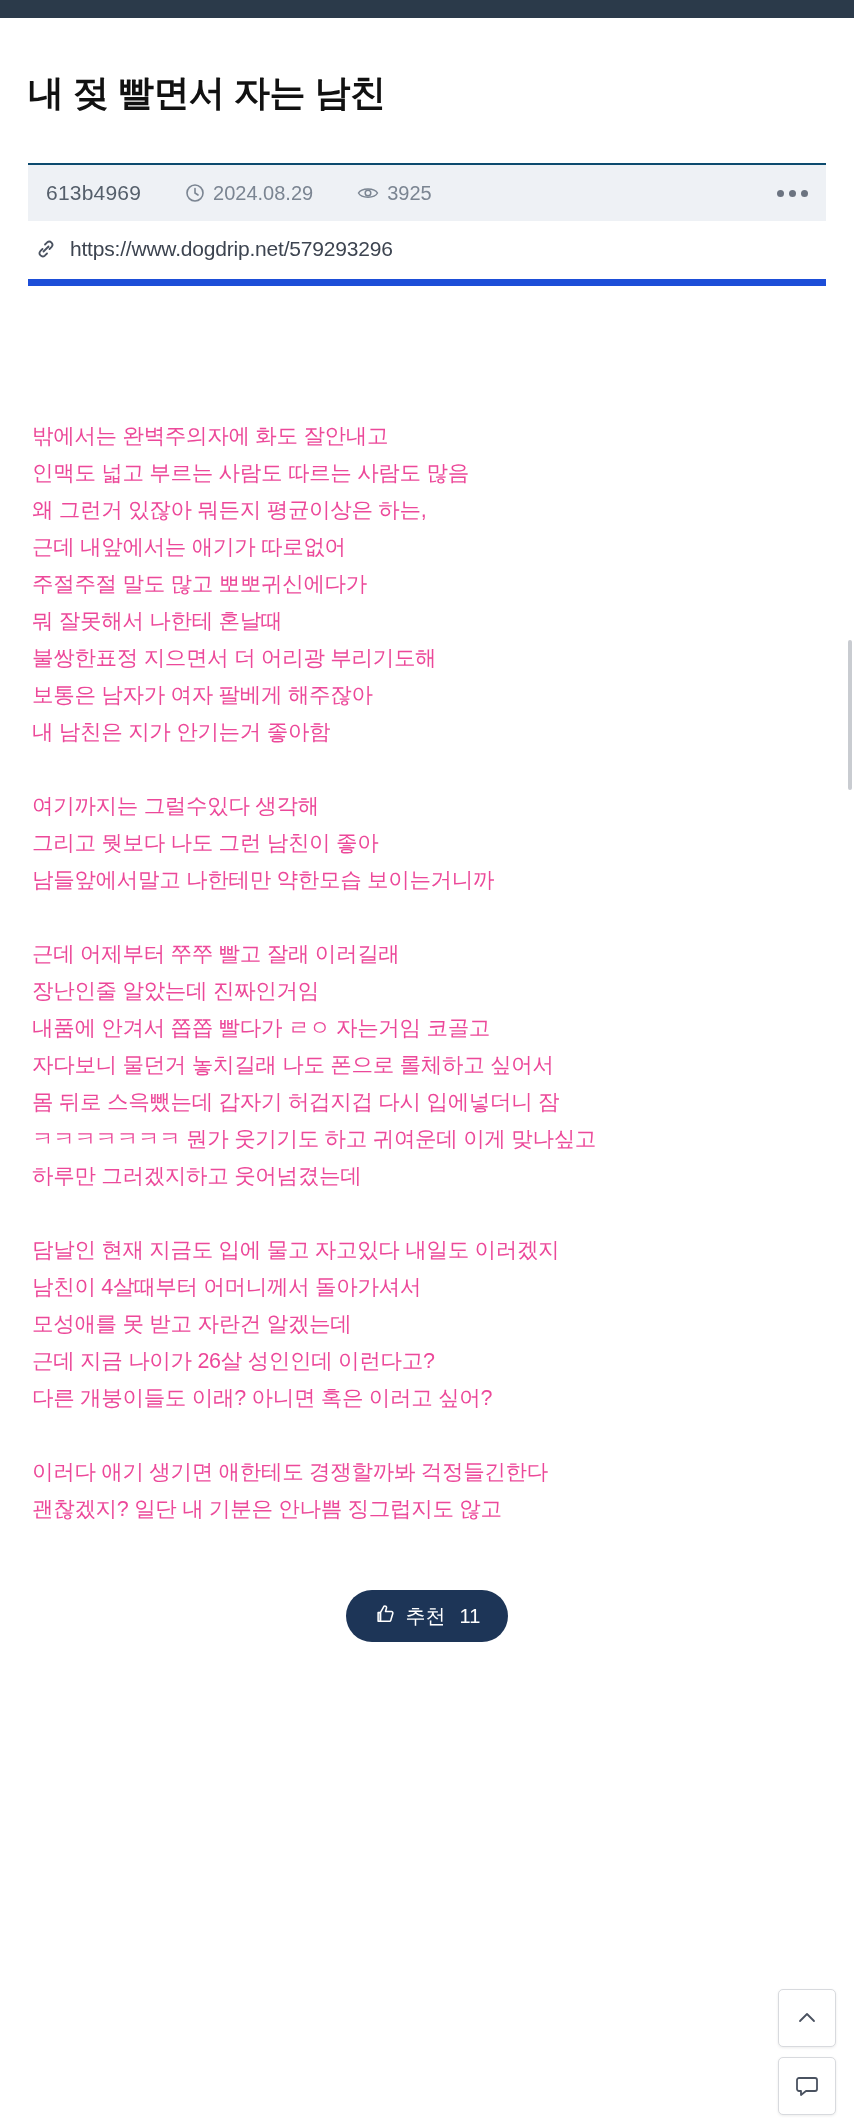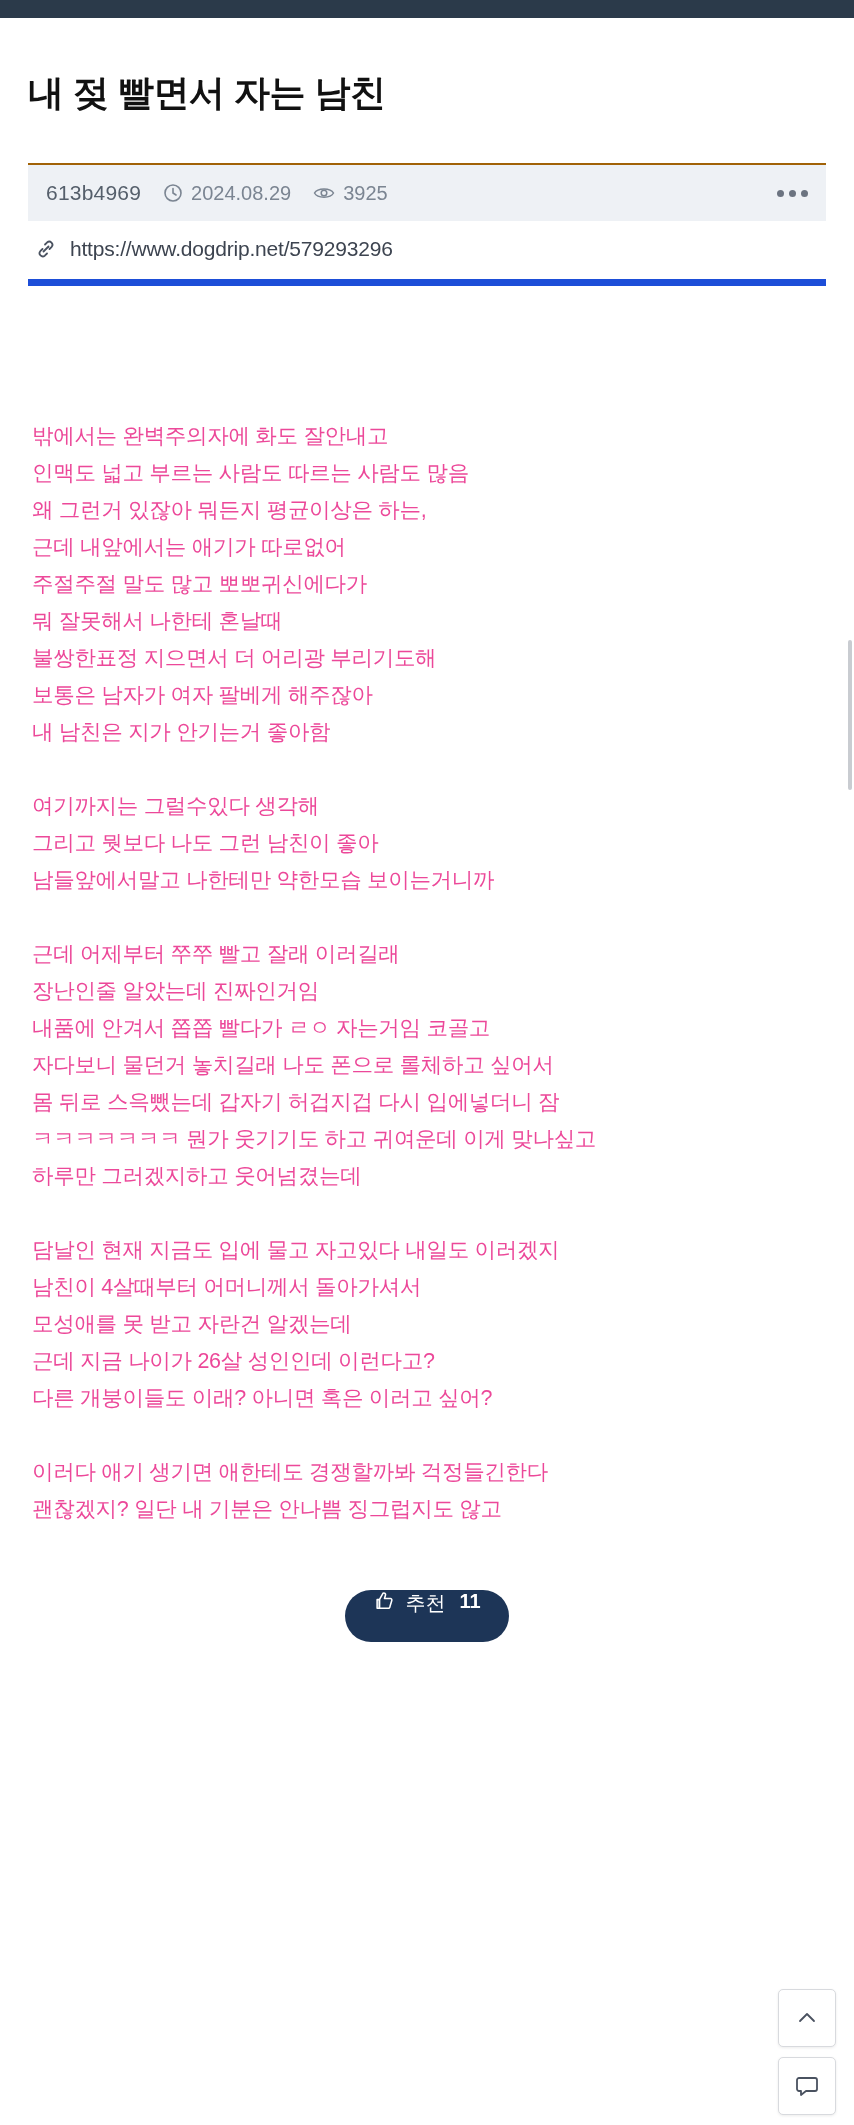--- a/index.html
+++ b/index.html
@@ -37,26 +37,27 @@
     font-weight: bold;
     letter-spacing: -0.5px;
     color: #111111;
     padding: 28px 0 22px 0;
     line-height: 1.3;
   }
 
   
   .meta-bar {
     background: #eef1f5;
-    border-top: 2px solid #a16207;
+    border-top: 2px solid #0c4a6e;
     height: 58px;
     display: flex;
     align-items: center;
     padding: 0 14px 0 18px;
     box-sizing: border-box;
+    gap: 22px;
   }
   .meta-author {
     font-size: 21px;
     color: #555f6b;
     letter-spacing: 0.2px;
   }
   .meta-group {
     display: flex;
     align-items: center;
     margin-left: 22px;
@@ -123,25 +124,26 @@
   .vote-btn {
     border: none;
     border-radius: 26px;
     background: #1d3557;
     color: #ffffff;
     font-family: "Liberation Sans", sans-serif;
     font-size: 20px;
     padding: 0 28px;
     height: 52px;
     display: inline-flex;
+    align-items: center;
     gap: 10px;
     cursor: pointer;
   }
   .vote-btn .count {
-    font-weight: bold;
+    font-weight: normal;
     margin-left: 4px;
   }
 
   
   .scroll-track {
     position: absolute;
     right: 2px;
     top: 640px;
     width: 4px;
     height: 150px;

